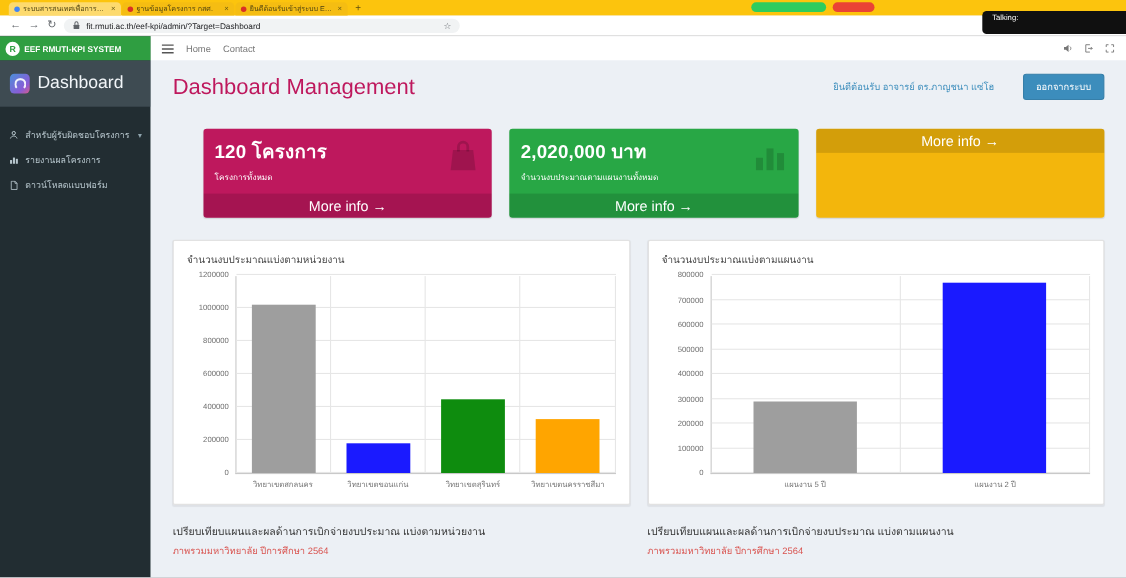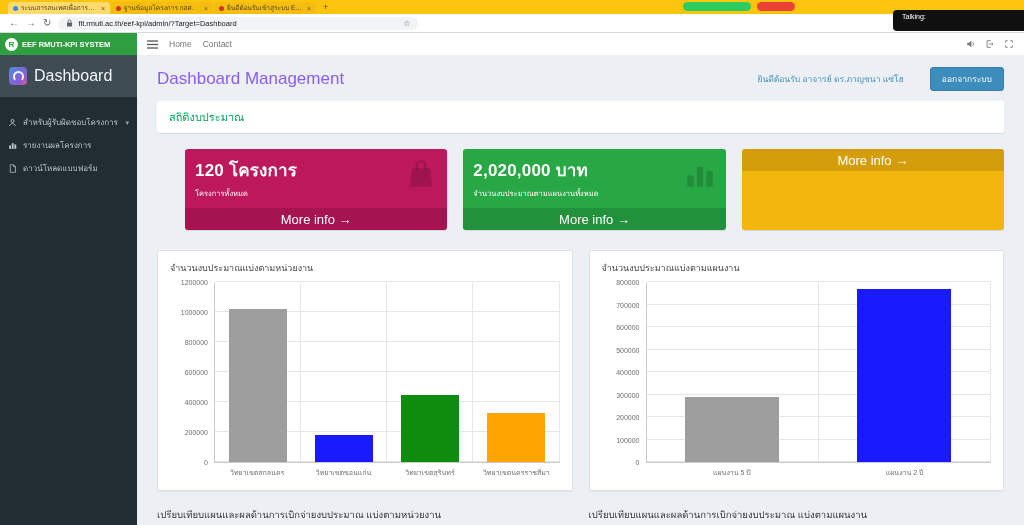--- a/index.html
+++ b/index.html
@@ -39,21 +39,21 @@
   .mitem svg{flex:0 0 auto;}
   .chev{margin-left:auto;font-size:7px;color:#8fa4ad;}
 
   .main{flex:1;display:flex;flex-direction:column;min-width:0;}
   .topnav{height:22px;background:#fff;display:flex;align-items:center;gap:11px;padding:0 10px;}
   .toplink{font-size:8.5px;color:#777;}
   .topicons{margin-left:auto;display:flex;gap:9px;align-items:center;}
 
   .content{flex:1;background:#ecf0f5;padding:8px 20px 0;overflow:hidden;}
   .pagehead{display:flex;align-items:center;justify-content:space-between;padding:4px 0 10px;}
-  .pagetitle{font-size:17px;color:#8b5cf6;font-weight:400;}
+  .pagetitle{font-size:20px;color:#be185d;font-weight:400;}
   .headright{display:flex;align-items:center;gap:26px;}
   .welcome{font-size:8.5px;color:#3c8dbc;}
   .logout{background:#3c8dbc;border:1px solid #367fa9;color:#fff;font-size:8.5px;padding:4px 11px;border-radius:3px;font-family:inherit;cursor:pointer;}
 
   .statbox{background:#fff;border-radius:3px;box-shadow:0 1px 1px rgba(0,0,0,.1);padding:7px 12px;}
   .stattitle{font-size:11px;color:#00a65a;font-weight:500;}
 
   .cards{display:flex;gap:16px;margin-top:16px;}
   .card{flex:1;border-radius:3px;color:#fff;overflow:hidden;box-shadow:0 1px 1px rgba(0,0,0,.1);}
   .card-body{position:relative;padding:7px 10px 9px;min-height:57px;}
@@ -193,23 +193,20 @@
       <div class="content">
 
         <div class="pagehead">
           <div class="pagetitle">Dashboard Management</div>
           <div class="headright">
             <span class="welcome">ยินดีต้อนรับ อาจารย์ ดร.ภาญชนา แซ่โฮ</span>
             <button class="logout">ออกจากระบบ</button>
           </div>
         </div>
 
-        <div class="statbox">
-          <div class="stattitle">สถิติงบประมาณ</div>
-        </div>
 
         <div class="cards">
 
           <div class="card" style="background: #be185d; margin-left: 28px;">
             <div class="card-body">
               <div class="card-value">120 โครงการ</div>
               <div class="card-sub">โครงการทั้งหมด</div>
               <span class="card-icon">
                 <svg width="34" height="34" viewBox="0 0 24 24">
                     <path fill="rgba(0,0,0,0.16)" d="M5.5 8h13L20 21H4L5.5 8z"></path>

